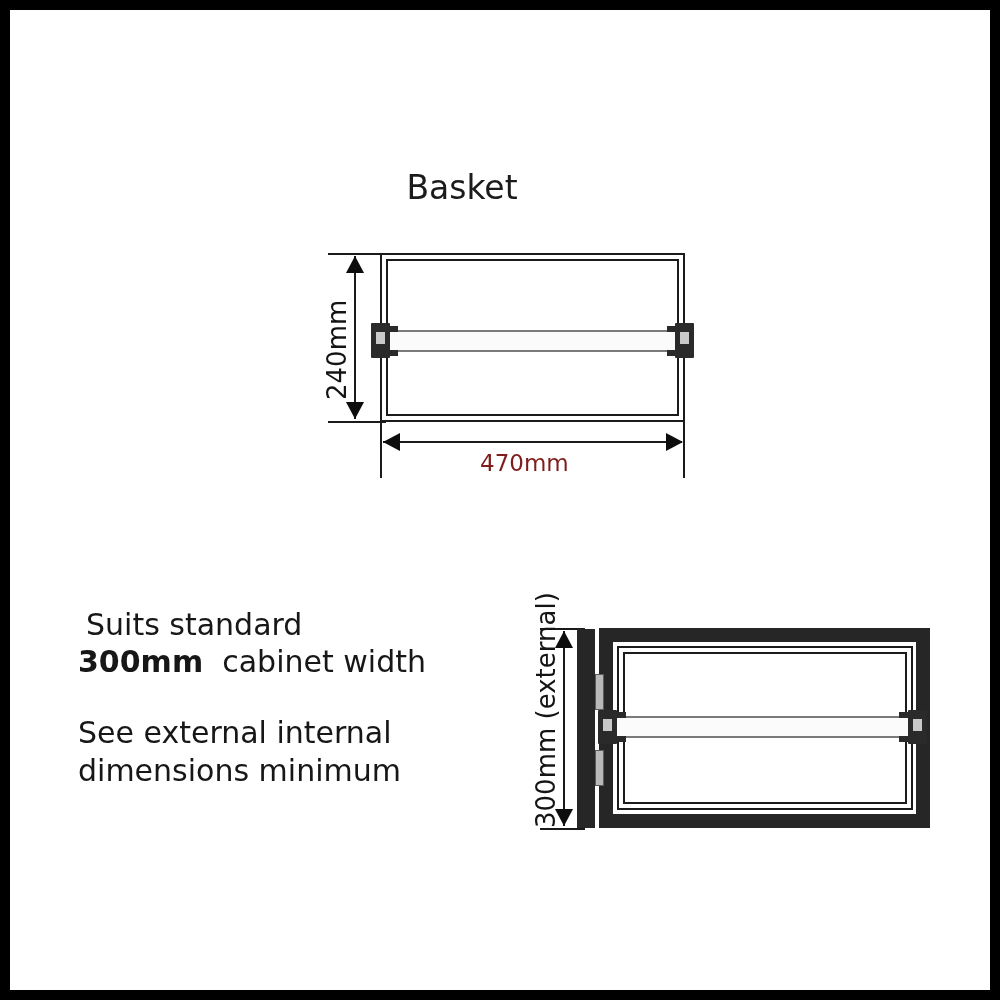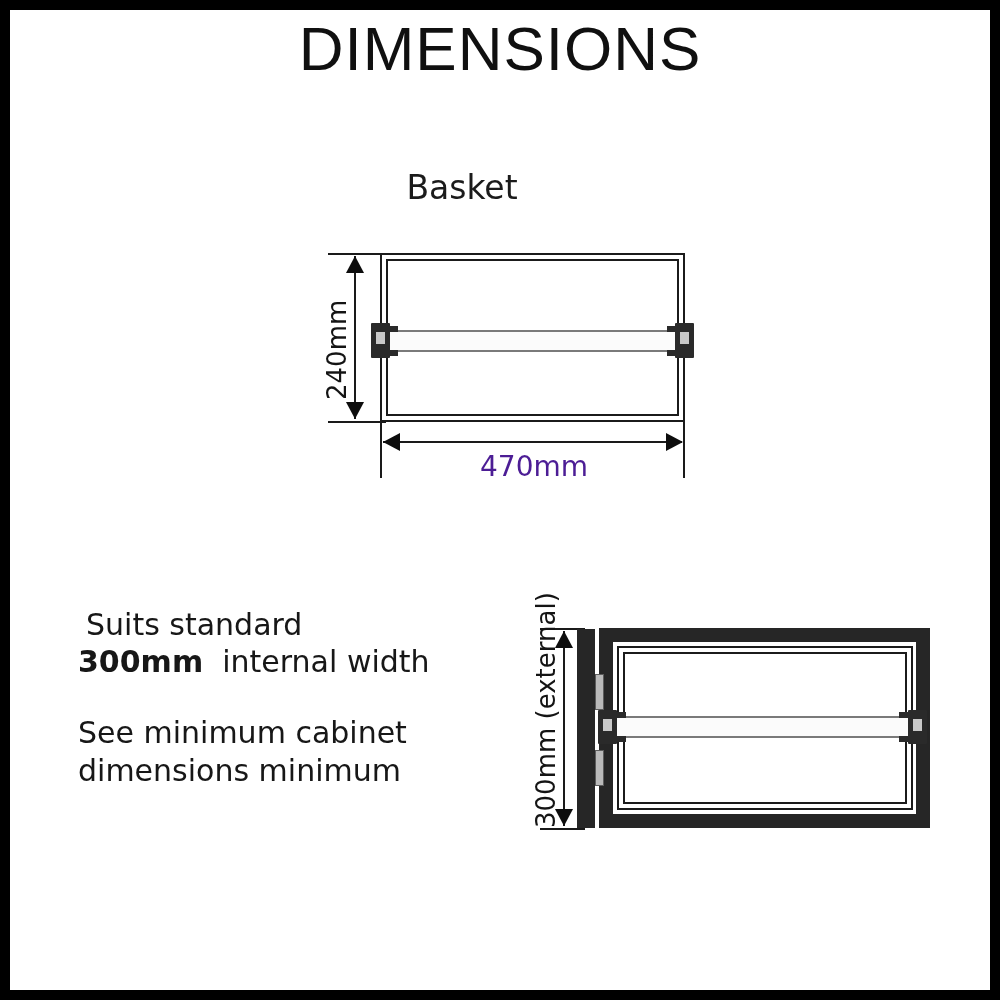--- a/index.html
+++ b/index.html
@@ -82,22 +82,22 @@
     border-right: 17px solid #0d0d0d;
   }
   .arrow-right {
     border-top: 9px solid transparent;
     border-bottom: 9px solid transparent;
     border-left: 17px solid #0d0d0d;
   }
 
   .dim-label-h {
     position: absolute;
-    font-size: 28px;
-    color: #4c1d95;
+    font-size: 23px;
+    color: #7f1d1d;
     font-family: "DejaVu Sans", sans-serif;
     white-space: nowrap;
   }
   .dim-label-v {
     position: absolute;
     font-size: 26px;
     color: #141414;
     font-family: "DejaVu Sans", sans-serif;
     white-space: nowrap;
     transform-origin: 0 0;
@@ -175,21 +175,20 @@
     line-height: 1.27;
     white-space: nowrap;
   }
   .note .bold { font-weight: bold; }
 </style>
 </head>
 <body>
 
 <div id="page">
 
-  <div class="title">DIMENSIONS</div>
 
   <div class="basket-caption">Basket</div>
 
   <div>
 
     <div class="ext-line-h" style="left:318px; top:243px; width:58px;"></div>
     <div class="ext-line-h" style="left:318px; top:411px; width:58px;"></div>
 
     <div class="dim-line-v" style="left:344px; top:246px; height:163px;"></div>
     <div class="arrow arrow-up" style="left:336px; top:246px;"></div>
@@ -224,24 +223,24 @@
     <div class="arrow arrow-left" style="left:373px; top:423px;"></div>
     <div class="arrow arrow-right" style="left:656px; top:423px;"></div>
 
     <div class="dim-label-h" style="left:470px; top:440px;">470mm</div>
   </div>
 
   <div>
     <div class="note" style="left:76px; top:596px;">Suits standard</div>
 
     <div class="note" style="left:68px; top:633px;">
-      <span class="bold">300mm</span><span>&nbsp;&nbsp;</span><span>internal width</span>
-    </div>
-
-    <div class="note" style="left:68px; top:704px;">See minimum cabinet</div>
+      <span class="bold">300mm</span><span>&nbsp;&nbsp;</span><span>cabinet width</span>
+    </div>
+
+    <div class="note" style="left:68px; top:704px;">See external internal</div>
     <div class="note" style="left:68px; top:742px;">dimensions minimum</div>
   </div>
 
   <div>
 
     <div class="ext-line-h" style="left:530px; top:618px; width:45px;"></div>
     <div class="ext-line-h" style="left:530px; top:818px; width:45px;"></div>
 
     <div class="dim-line-v" style="left:553px; top:621px; height:195px;"></div>
     <div class="arrow arrow-up" style="left:545px; top:621px;"></div>

